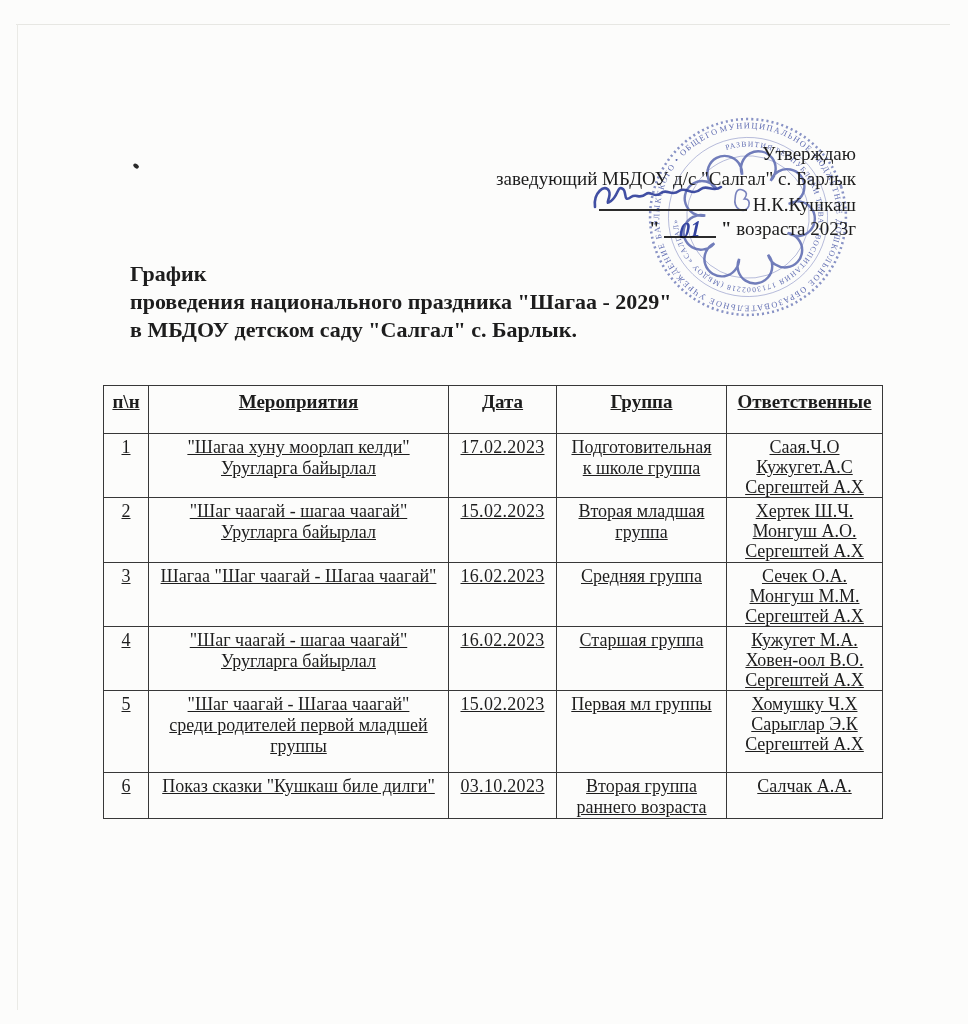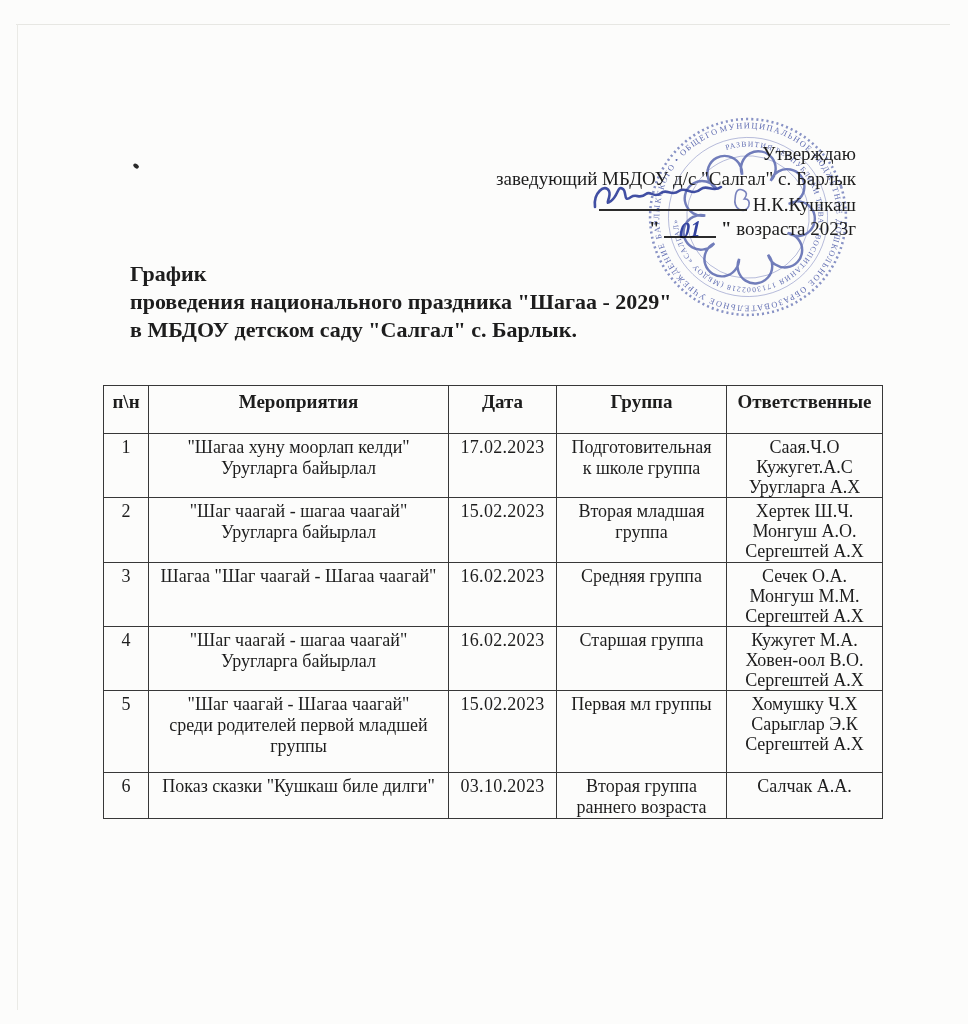--- a/index.html
+++ b/index.html
@@ -27,21 +27,21 @@
   }
 
   
   .stamp{position:absolute;left:646px;top:115px;width:204px;height:204px;z-index:1;opacity:.85;mix-blend-mode:multiply;}
 
   
   .doc-title{position:absolute;left:130px;top:260px;width:790px;font-weight:bold;font-size:22px;line-height:28px;z-index:3;}
 
   
   .sched-wrap{position:absolute;left:103px;top:385px;z-index:3;}
-  table.sched{border-collapse:collapse;table-layout:fixed;width:779px;background:transparent;}
+  table.sched{border-collapse:collapse;table-layout:fixed;width:779px;background:transparent;text-decoration:underline;}
   table.sched th,table.sched td{
     border:1.5px solid #383838;vertical-align:top;text-align:center;
     font-size:18px;padding:3px 4px 0 4px;overflow:visible;
   }
   table.sched th{font-weight:bold;height:42px;padding-top:5px;font-size:19px;}
   .ml{white-space:pre-line;}
   td.c-event,td.c-group{line-height:21px;}
   td.c-resp{line-height:20px;padding-top:2px;}
   td.c-date{letter-spacing:.3px;margin-top:16px;}
   tr.r1{height:60px;} tr.r2{height:65px;} tr.r3{height:63px;}
@@ -136,21 +136,21 @@
       <tbody>
         <tr class="r1">
           <td class="c-num">1</td>
           <td class="c-event ml">"Шагаа хуну моорлап келди"
 Уругларга байырлал</td>
           <td class="c-date">17.02.2023</td>
           <td class="c-group ml">Подготовительная
 к школе группа</td>
           <td class="c-resp ml">Саая.Ч.О
 Кужугет.А.С
-Уругларга А.Х</td>
+Сергештей А.Х</td>
         </tr>
         <tr class="r2">
           <td class="c-num">2</td>
           <td class="c-event ml">"Шаг чаагай - шагаа чаагай"
 Уругларга байырлал</td>
           <td class="c-date">15.02.2023</td>
           <td class="c-group ml">Вторая младшая
 группа</td>
           <td class="c-resp ml">Хертек Ш.Ч.
 Монгуш А.О.

